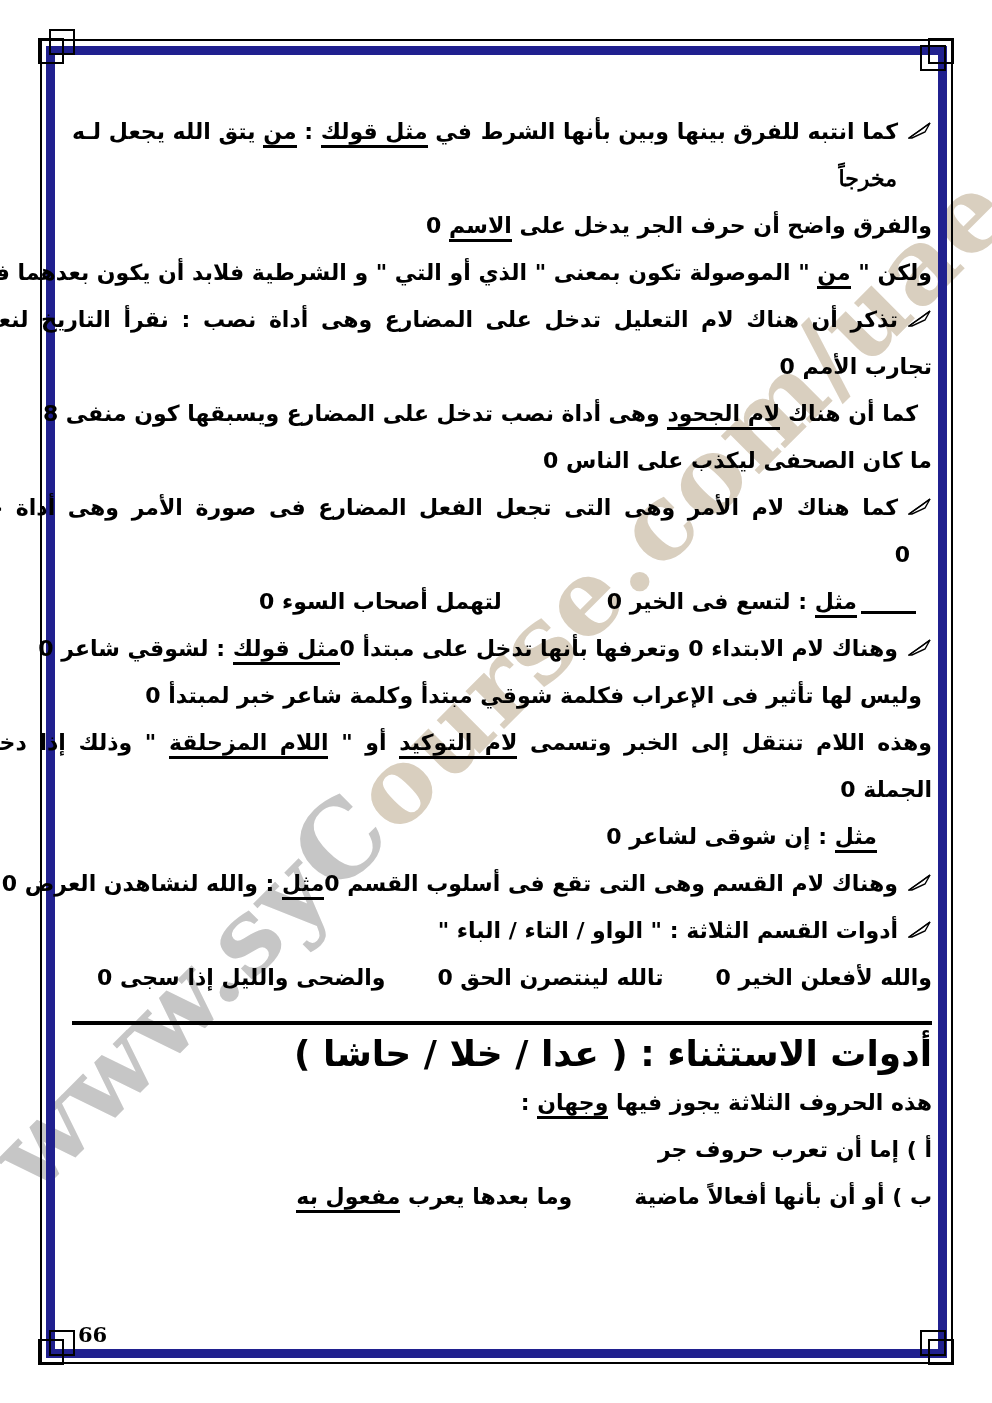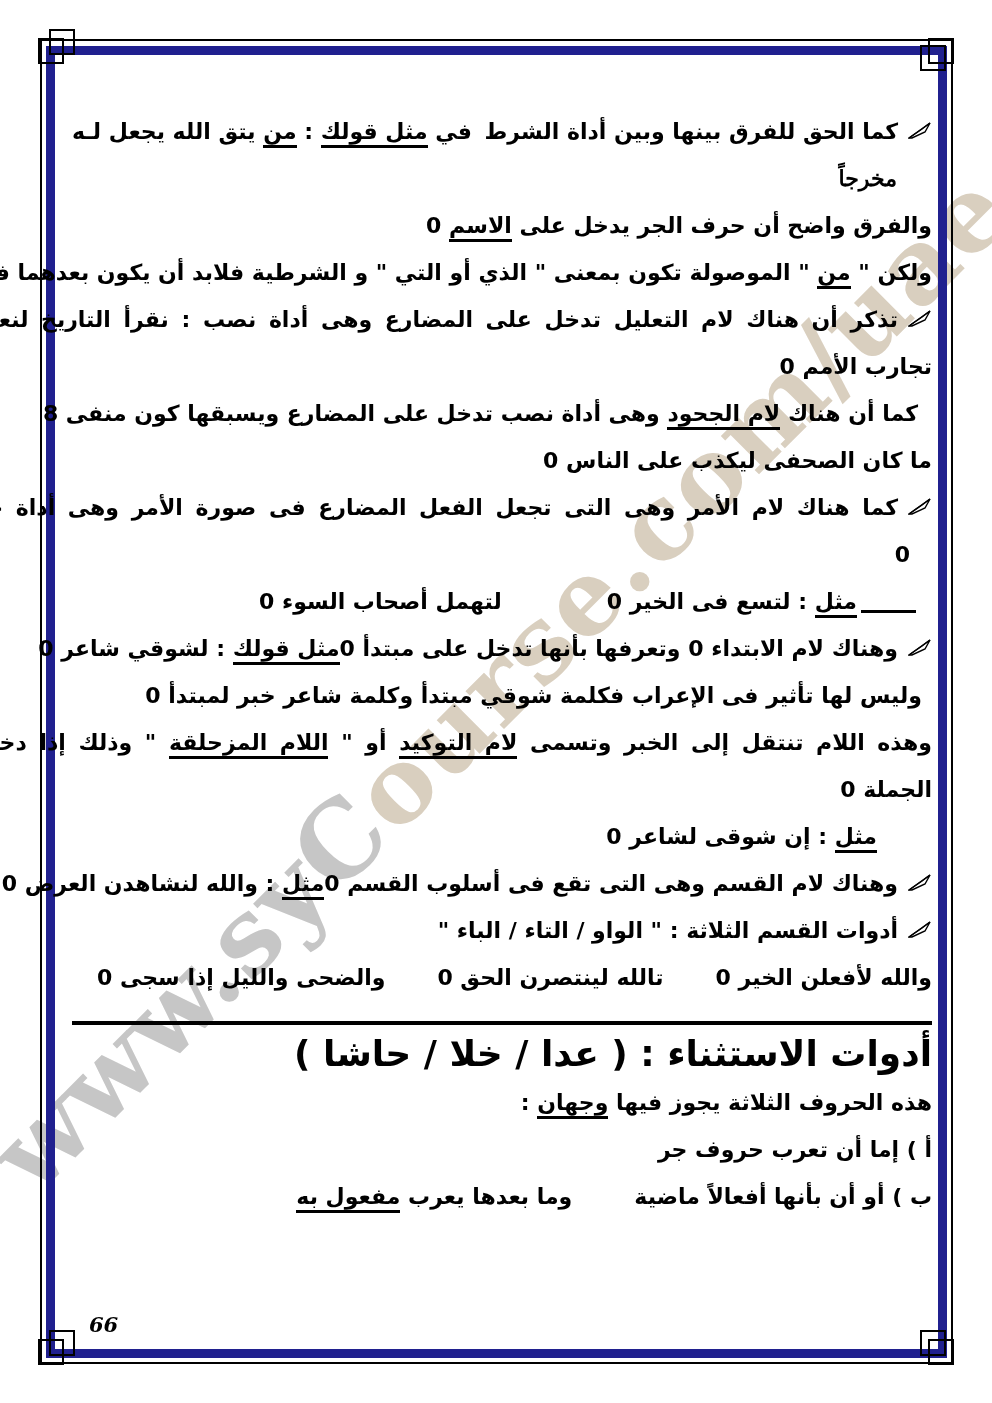--- a/index.html
+++ b/index.html
@@ -23,30 +23,30 @@
     font-family:"DejaVu Serif","Liberation Serif",serif;font-weight:bold;
     font-size:104px;letter-spacing:2px;white-space:nowrap;user-select:none;
   }
   .wm1{color:#c6c6c6;} .wm2{color:#d9cfbf;}
   
   .content{
     position:absolute;top:108px;left:72px;right:60px;direction:rtl;
     font-size:22px;line-height:1.25;
   }
   .line{height:47px;display:flex;align-items:center;white-space:nowrap;}
-  .seg{display:inline-flex;}
+  .seg{display:inline-flex;align-items:center;}
   .u{border-bottom:3px solid #000;padding-bottom:1px;}
   .pen{display:inline-block;margin-left:10px;flex:0 0 auto;}
   .spread{word-spacing:5px;}
   .blank-underline{display:inline-block;width:55px;height:1em;border-bottom:3px solid #000;margin-left:4px;}
   .rule{height:4px;background:#000;margin-top:20px;margin-bottom:2px;}
   .heading{height:52px;font-size:36px;}
   .pagenum{
-    position:absolute;left:78px;bottom:66px;
-    font-family:"DejaVu Serif","Liberation Serif",serif;font-style:italic;font-weight:bold;font-size:21px;margin-left:11px;
+    position:absolute;left:78px;bottom:56px;
+    font-family:"DejaVu Serif","Liberation Serif",serif;font-weight:bold;font-size:21px;
   }
 </style>
 </head>
 <body>
 
 <div class="page">
 
   <div class="watermark"><span class="wm1">www.syC</span><span class="wm2">ourse.com/uae</span></div>
 
   <div class="frame-black"></div>
@@ -71,21 +71,21 @@
   <div class="content">
 
     <div class="line" style="justify-content:space-between;">
       <span class="seg">
         <span class="pen"><svg width="24" height="17" viewBox="0 0 24 17">
               <g fill="none" stroke="#000" stroke-width="1.4">
                 <path d="M1 16 L14 7 L22 1 L17 10 L4 16 Z"></path>
                 <path d="M1 16 L22 1"></path>
               </g>
             </svg></span>
-        <span>كما الحق للفرق بينها وبين أداة الشرط</span>
+        <span>كما انتبه للفرق بينها وبين بأنها الشرط</span>
       </span>
       <span class="seg">
           <span><span>في </span><span class="u">مثل قولك</span><span> : </span><span class="u">من</span><span> يتق الله يجعل لـه</span></span>
         </span>
     </div>
 
     <div class="line" style="padding-right:35px;font-family:Liberation Serif, serif;">
         <span>مخرجاً</span>
       </div>
 

